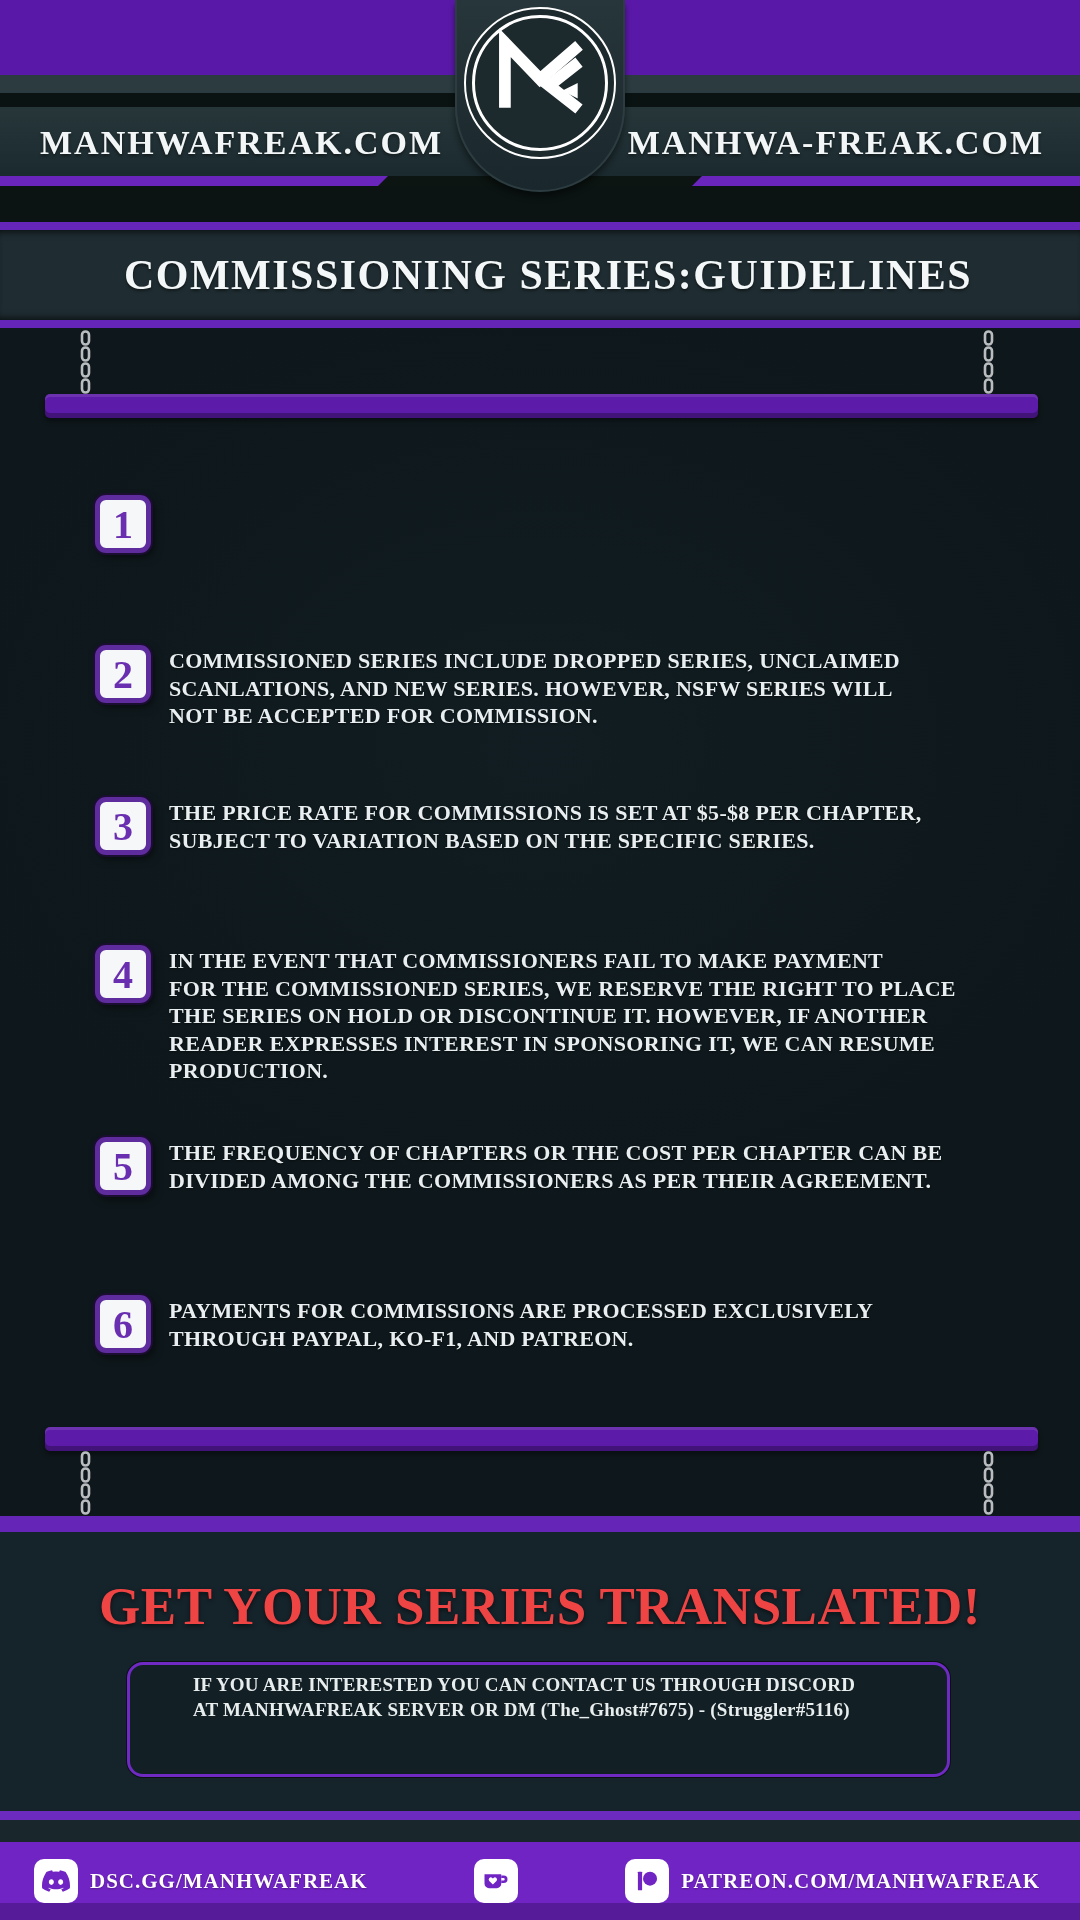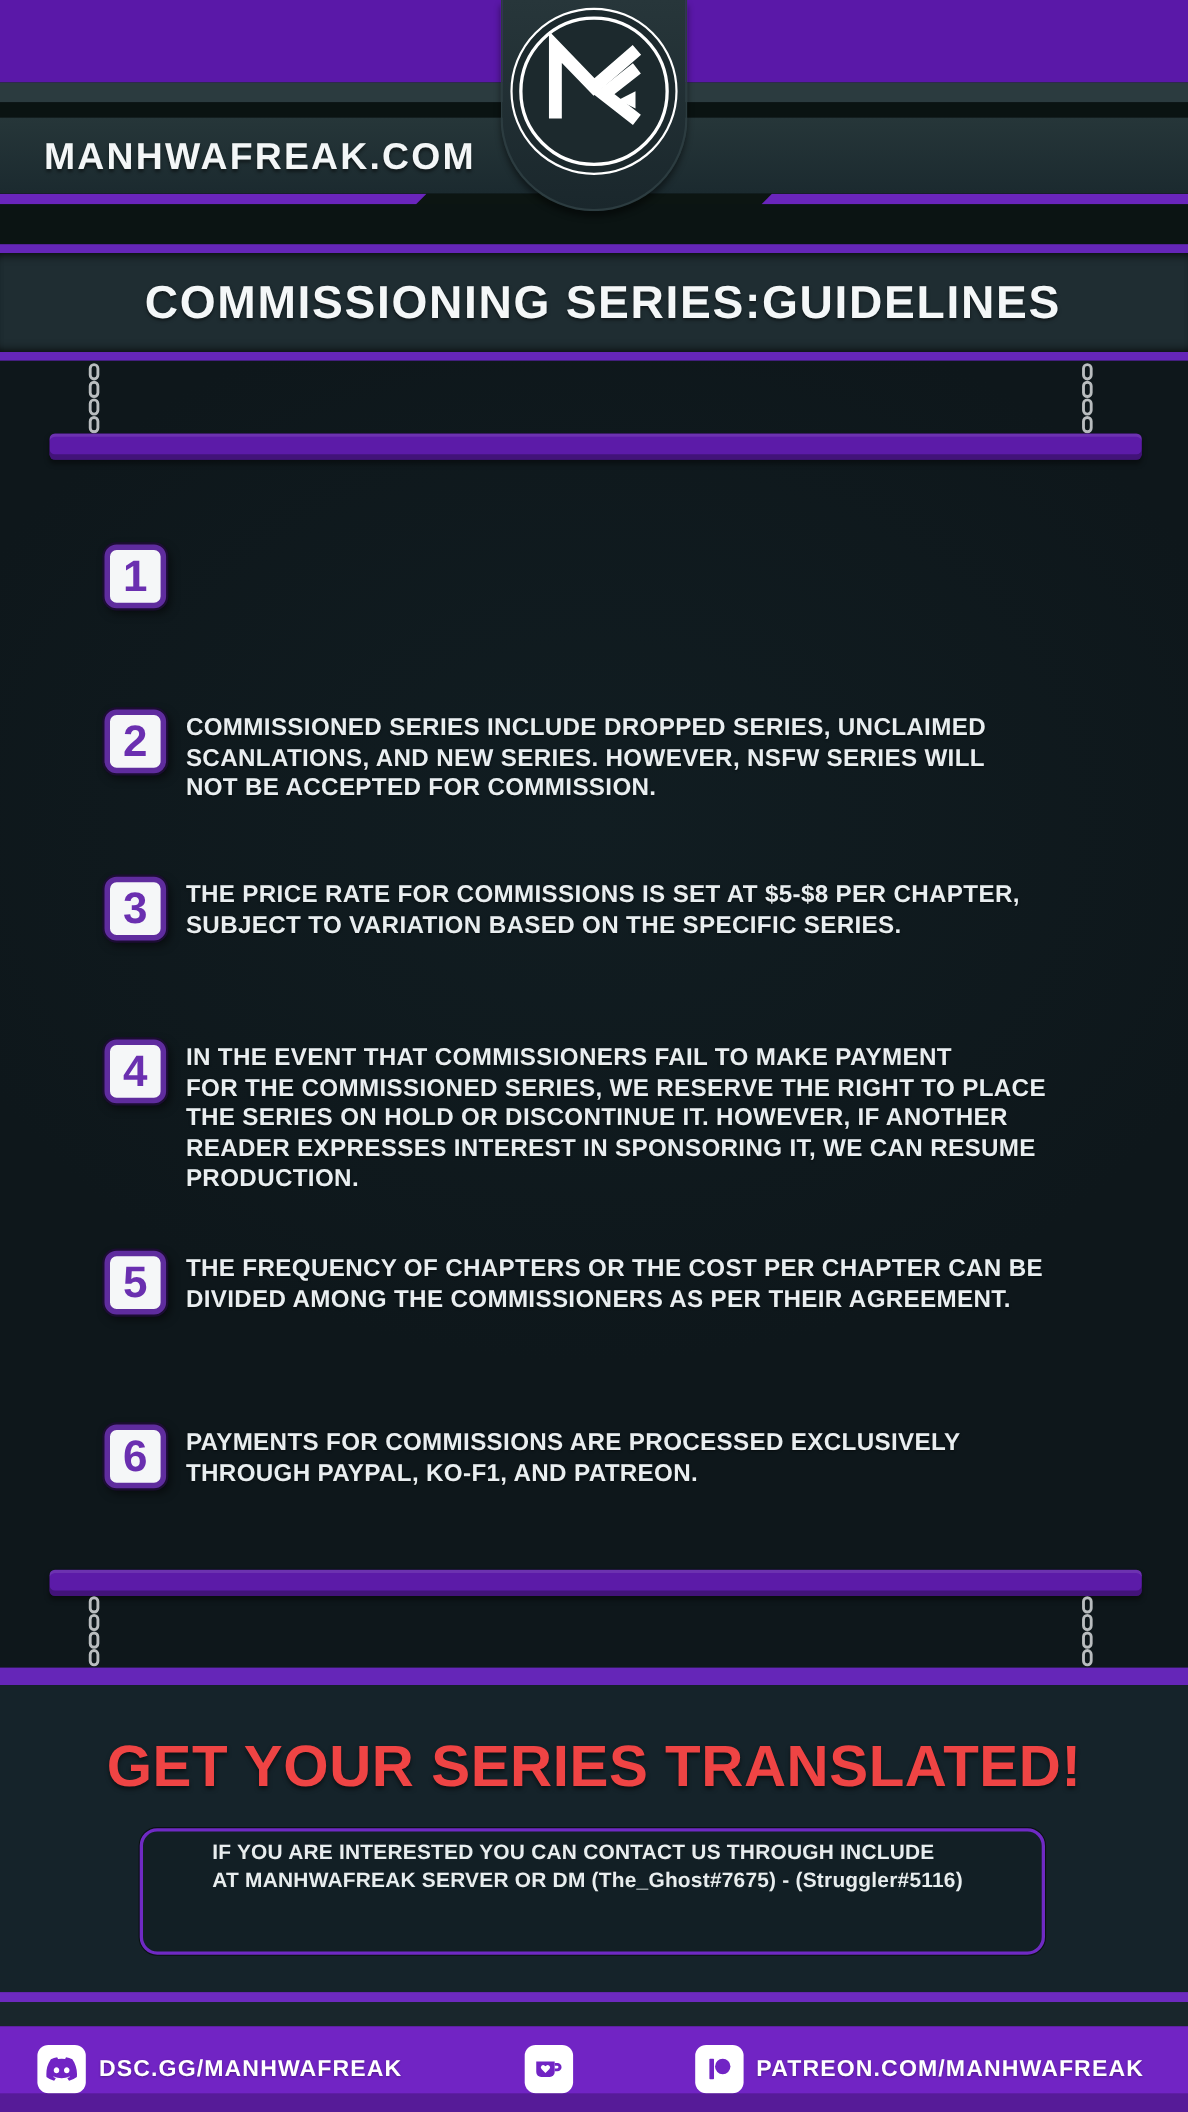--- a/index.html
+++ b/index.html
@@ -1,17 +1,17 @@
 <!DOCTYPE html>
 <html><head>
 <meta charset="utf-8">
 <style>
   html,body{margin:0;padding:0;background:#0e171b;}
   .canvas{position:relative;width:1080px;height:1920px;overflow:hidden;
-          font-family:Liberation Sans, sans-serif;background:#0e171b;}
+          font-family:Liberation Serif, serif;background:#0e171b;}
 
   
   .band-purple-top{position:absolute;top:0;left:0;right:0;height:75px;background:#5a18a8;}
   .band-a{position:absolute;top:75px;left:0;right:0;height:18px;background:#2b3b3f;}
   .band-b{position:absolute;top:93px;left:0;right:0;height:14px;background:#0a1312;}
   .band-banner{position:absolute;top:107px;left:0;right:0;height:69px;
                background:linear-gradient(#263639,#1b2a2f);}
   .site-name{position:absolute;top:124px;font-size:34px;font-weight:700;color:#f3f6f7;
              letter-spacing:2px;text-shadow:0 2px 3px rgba(0,0,0,.45);}
   .site-left{left:40px;}
@@ -88,20 +88,21 @@
 </head>
 <body>
 
 <div class="canvas">
 
   <div class="band-purple-top"></div>
   <div class="band-a"></div>
   <div class="band-b"></div>
   <div class="band-banner"></div>
   <div class="site-name site-left">MANHWAFREAK.COM</div>
+  <div class="site-name site-right">MANHWA-FREAK.COM</div>
 
   <div class="stripe-row">
     <div class="stripe-seg l"></div>
     <div class="stripe-seg r"></div>
   </div>
   <div class="band-d"></div>
   <div class="line-1"></div>
 
   <div class="band-title">
     <div class="page-title">COMMISSIONING SERIES:GUIDELINES</div>
@@ -189,21 +190,21 @@
         <rect x="3" y="17.5" width="7" height="13" rx="3.5"></rect>
         <rect x="3" y="33.5" width="7" height="13" rx="3.5"></rect>
         <rect x="3" y="49.5" width="7" height="13" rx="3.5"></rect>
       </g>
   </svg>
   <div class="full-stripe"></div>
 
   <div class="cta-bg"></div>
   <div class="cta-title">GET YOUR SERIES TRANSLATED!</div>
   <div class="contact-box">
-    <div class="contact-line first">IF YOU ARE INTERESTED YOU CAN CONTACT US THROUGH INCLUDE</div>
+    <div class="contact-line first">IF YOU ARE INTERESTED YOU CAN CONTACT US THROUGH DISCORD</div>
     <div class="contact-line">AT MANHWAFREAK SERVER OR DM (The_Ghost#7675) - (Struggler#5116)</div>
   </div>
 
   <div class="stripe-2"></div>
   <div class="band-e"></div>
   <div class="footer">
     <div class="footer-item">
       <div class="footer-icon">
         <svg width="28" height="28" viewBox="0 0 24 24">
             <path fill="#7124c4" d="M20.317 4.369a19.791 19.791 0 0 0-4.885-1.515.074.074 0 0 0-.079.037c-.21.375-.444.864-.608 1.25a18.27 18.27 0 0 0-5.487 0 12.64 12.64 0 0 0-.617-1.25.077.077 0 0 0-.079-.037A19.736 19.736 0 0 0 3.677 4.37a.07.07 0 0 0-.032.027C.533 9.046-.32 13.58.099 18.057a.082.082 0 0 0 .031.057 19.9 19.9 0 0 0 5.993 3.03.078.078 0 0 0 .084-.028c.462-.63.874-1.295 1.226-1.994a.076.076 0 0 0-.041-.106 13.107 13.107 0 0 1-1.872-.892.077.077 0 0 1-.008-.128c.126-.094.252-.192.372-.291a.074.074 0 0 1 .077-.01c3.928 1.793 8.18 1.793 12.062 0a.074.074 0 0 1 .078.01c.12.098.246.197.373.292a.077.077 0 0 1-.006.127 12.299 12.299 0 0 1-1.873.891.077.077 0 0 0-.041.107c.36.698.772 1.362 1.225 1.993a.076.076 0 0 0 .084.028 19.839 19.839 0 0 0 6.002-3.03.077.077 0 0 0 .032-.054c.5-5.177-.838-9.674-3.549-13.66a.061.061 0 0 0-.031-.03zM8.02 15.33c-1.182 0-2.157-1.085-2.157-2.419 0-1.333.956-2.419 2.157-2.419 1.21 0 2.176 1.096 2.157 2.42 0 1.333-.956 2.418-2.157 2.418zm7.975 0c-1.183 0-2.157-1.085-2.157-2.419 0-1.333.955-2.419 2.157-2.419 1.21 0 2.176 1.096 2.157 2.42 0 1.333-.946 2.418-2.157 2.418z"></path>

